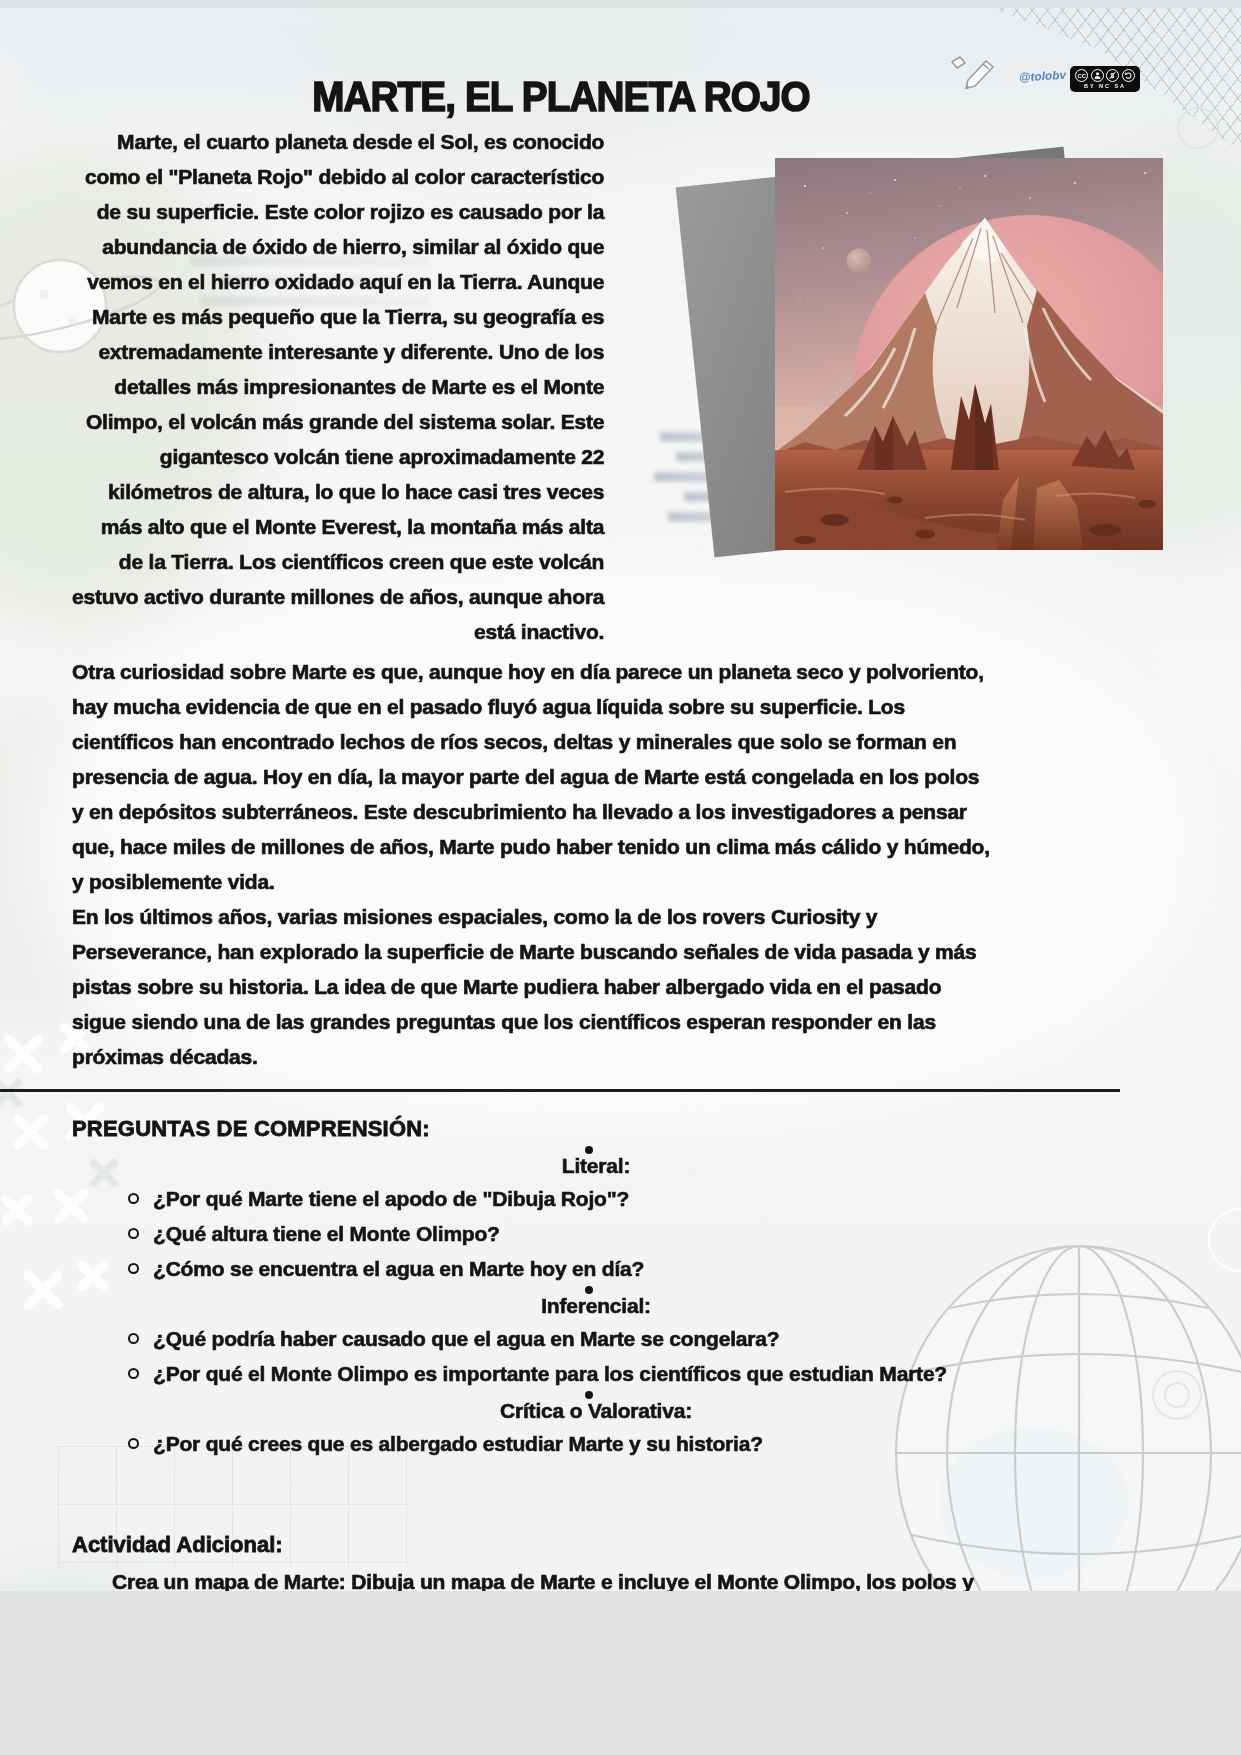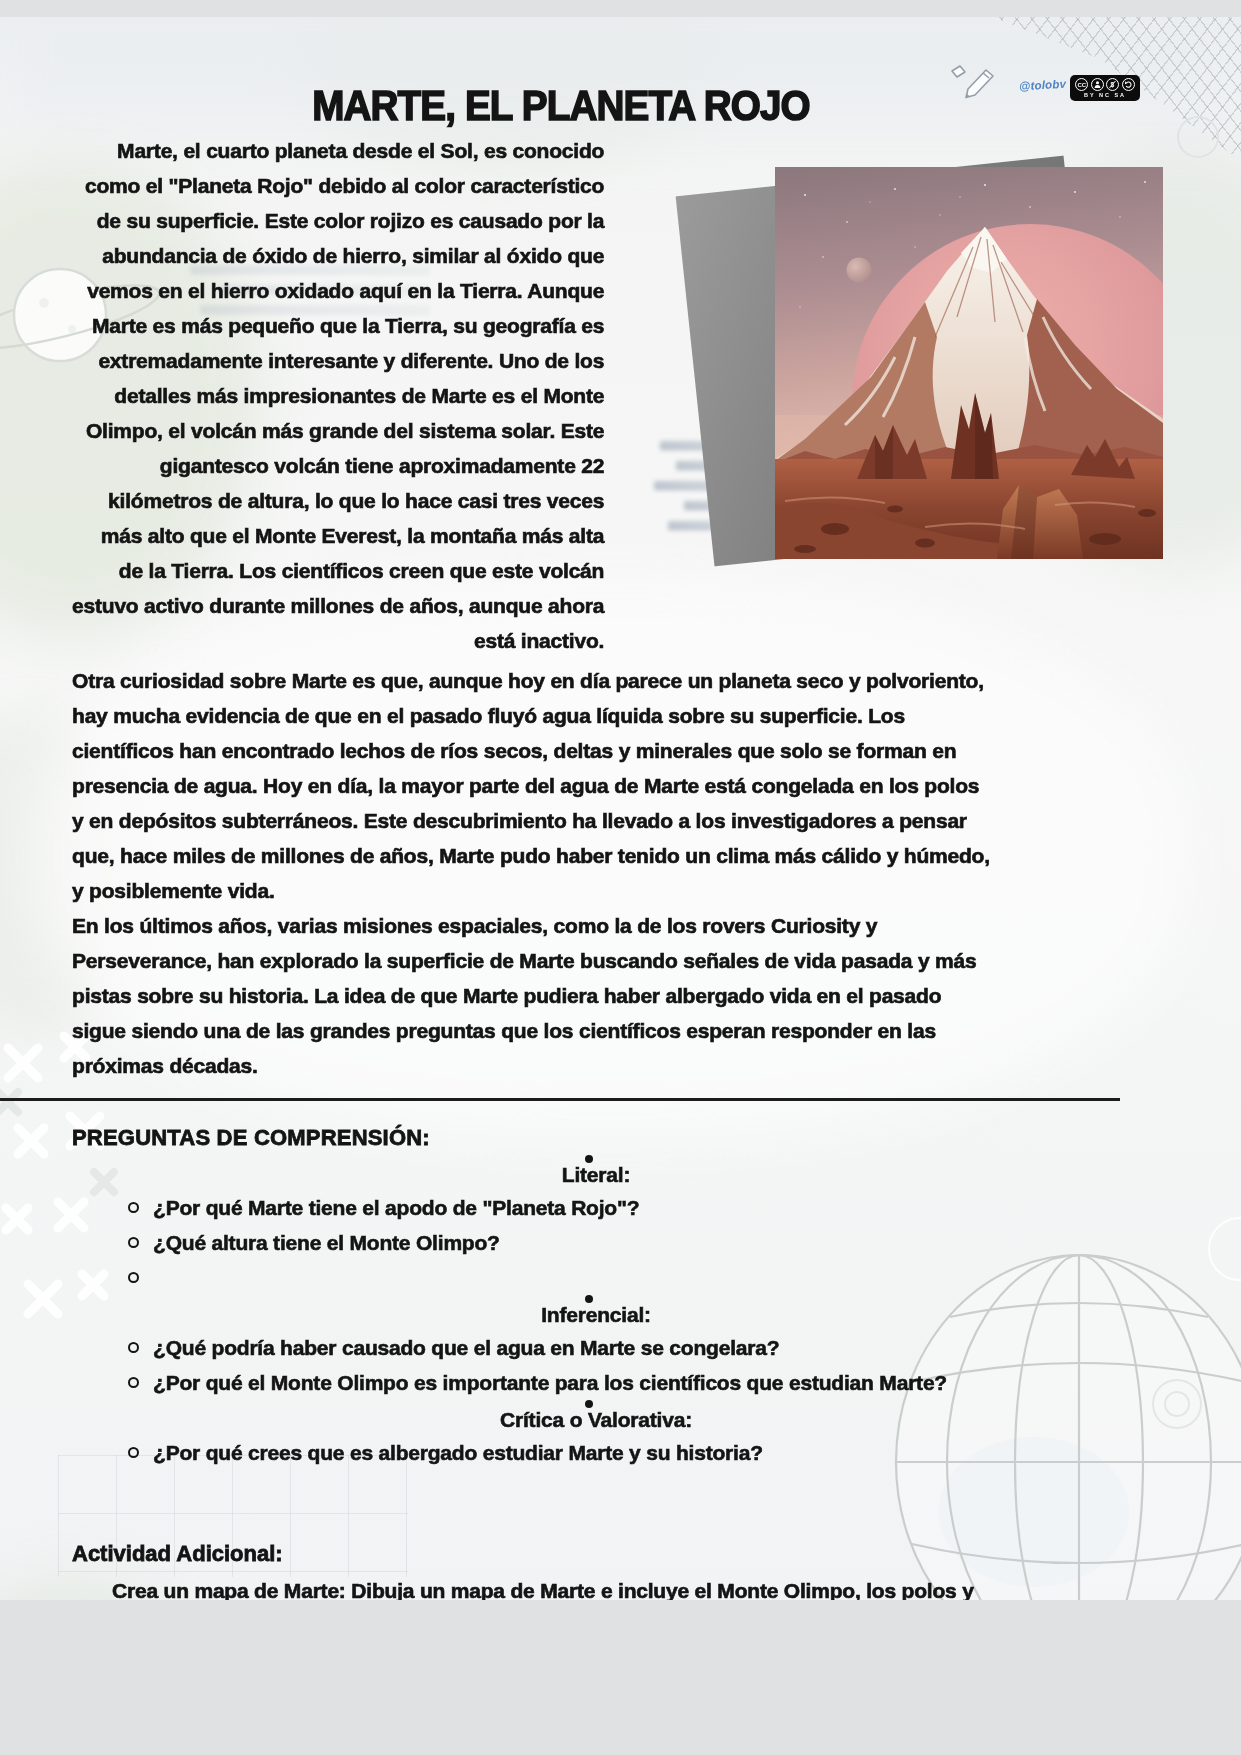--- a/index.html
+++ b/index.html
@@ -1,16 +1,16 @@
 <!DOCTYPE html>
 <html><head>
 <meta charset="utf-8">
 <style>
   html,body{margin:0;padding:0;background:#dfe1e3;}
-  .page{position:relative;width:1241px;height:1583px;overflow:hidden;margin:17px auto;
+  .page{position:relative;width:1241px;height:1583px;overflow:hidden;margin:8px auto;
         background:linear-gradient(180deg,#edeff1 0%,#f3f4f3 6%,#f6f7f6 45%,#f1f3f4 100%);
         font-family:"Liberation Sans",sans-serif;color:#141414;}
   
   .blob{position:absolute;border-radius:50%;filter:blur(26px);}
   .b1{left:-120px;top:140px;width:380px;height:480px;background:#e6ebe2;opacity:.9;}
   .b2{left:300px;top:-80px;width:420px;height:230px;background:#e9ece6;opacity:.7;}
   .b3{left:1020px;top:120px;width:320px;height:430px;background:#e5eae4;opacity:.75;}
   .b4{left:-80px;top:700px;width:220px;height:320px;background:#e8ece6;opacity:.7;}
   .b5{left:-60px;top:1560px;width:260px;height:240px;background:#e4eae2;opacity:.8;}
   .whiteMid{position:absolute;left:30px;top:560px;width:1160px;height:560px;background:rgba(252,252,252,.75);
@@ -322,28 +322,29 @@
   <div class="divider"></div>
 
   <div class="z qhead">PREGUNTAS DE COMPRENSIÓN:</div>
   <div class="z qlist">
     <div class="qrow g">
         <span class="dot"></span>
         <span>Literal:</span>
       </div>
     <div class="qrow i">
         <span class="circ"></span>
-        <span>¿Por qué Marte tiene el apodo de "Planeta Rojo"?</span>
+        <span>¿Por qué Marte tiene el apodo de "Dibuja Rojo"?</span>
       </div>
     <div class="qrow i">
         <span class="circ"></span>
         <span>¿Qué altura tiene el Monte Olimpo?</span>
       </div>
     <div class="qrow i">
         <span class="circ"></span>
+        <span>¿Cómo se encuentra el agua en Marte hoy en día?</span>
       </div>
     <div class="qrow g">
         <span class="dot"></span>
         <span>Inferencial:</span>
       </div>
     <div class="qrow i">
         <span class="circ"></span>
         <span>¿Qué podría haber causado que el agua en Marte se congelara?</span>
       </div>
     <div class="qrow i">

